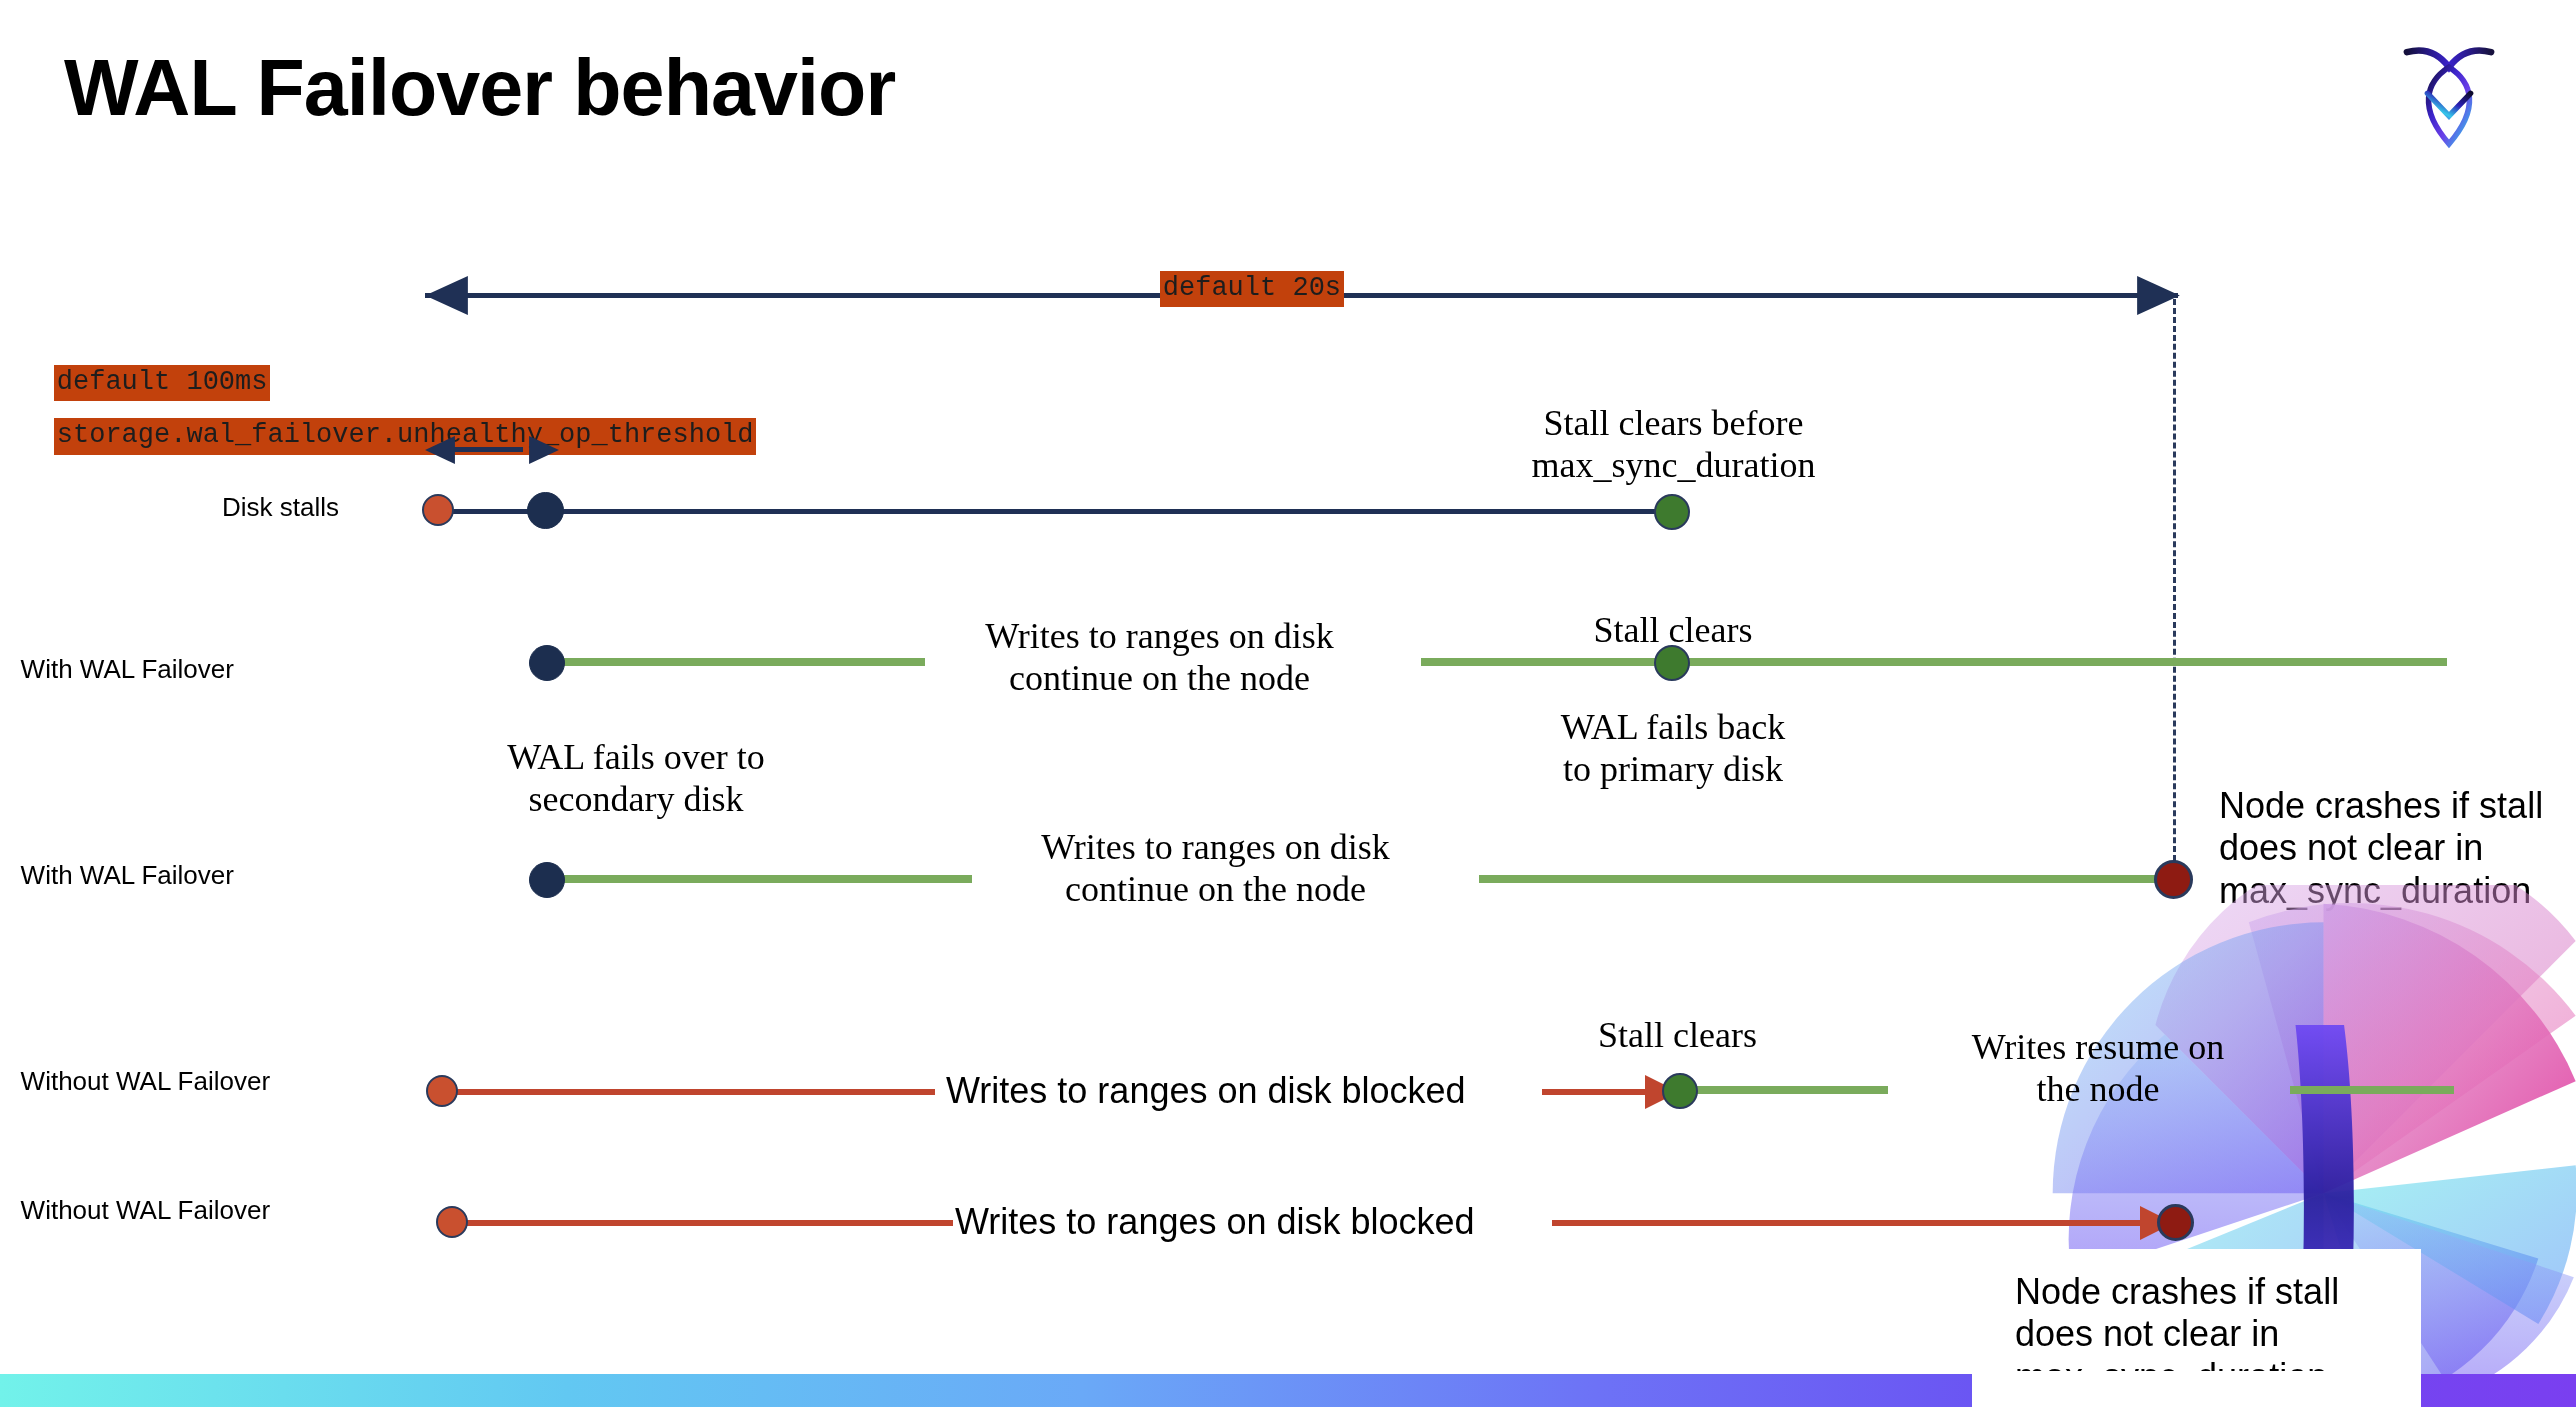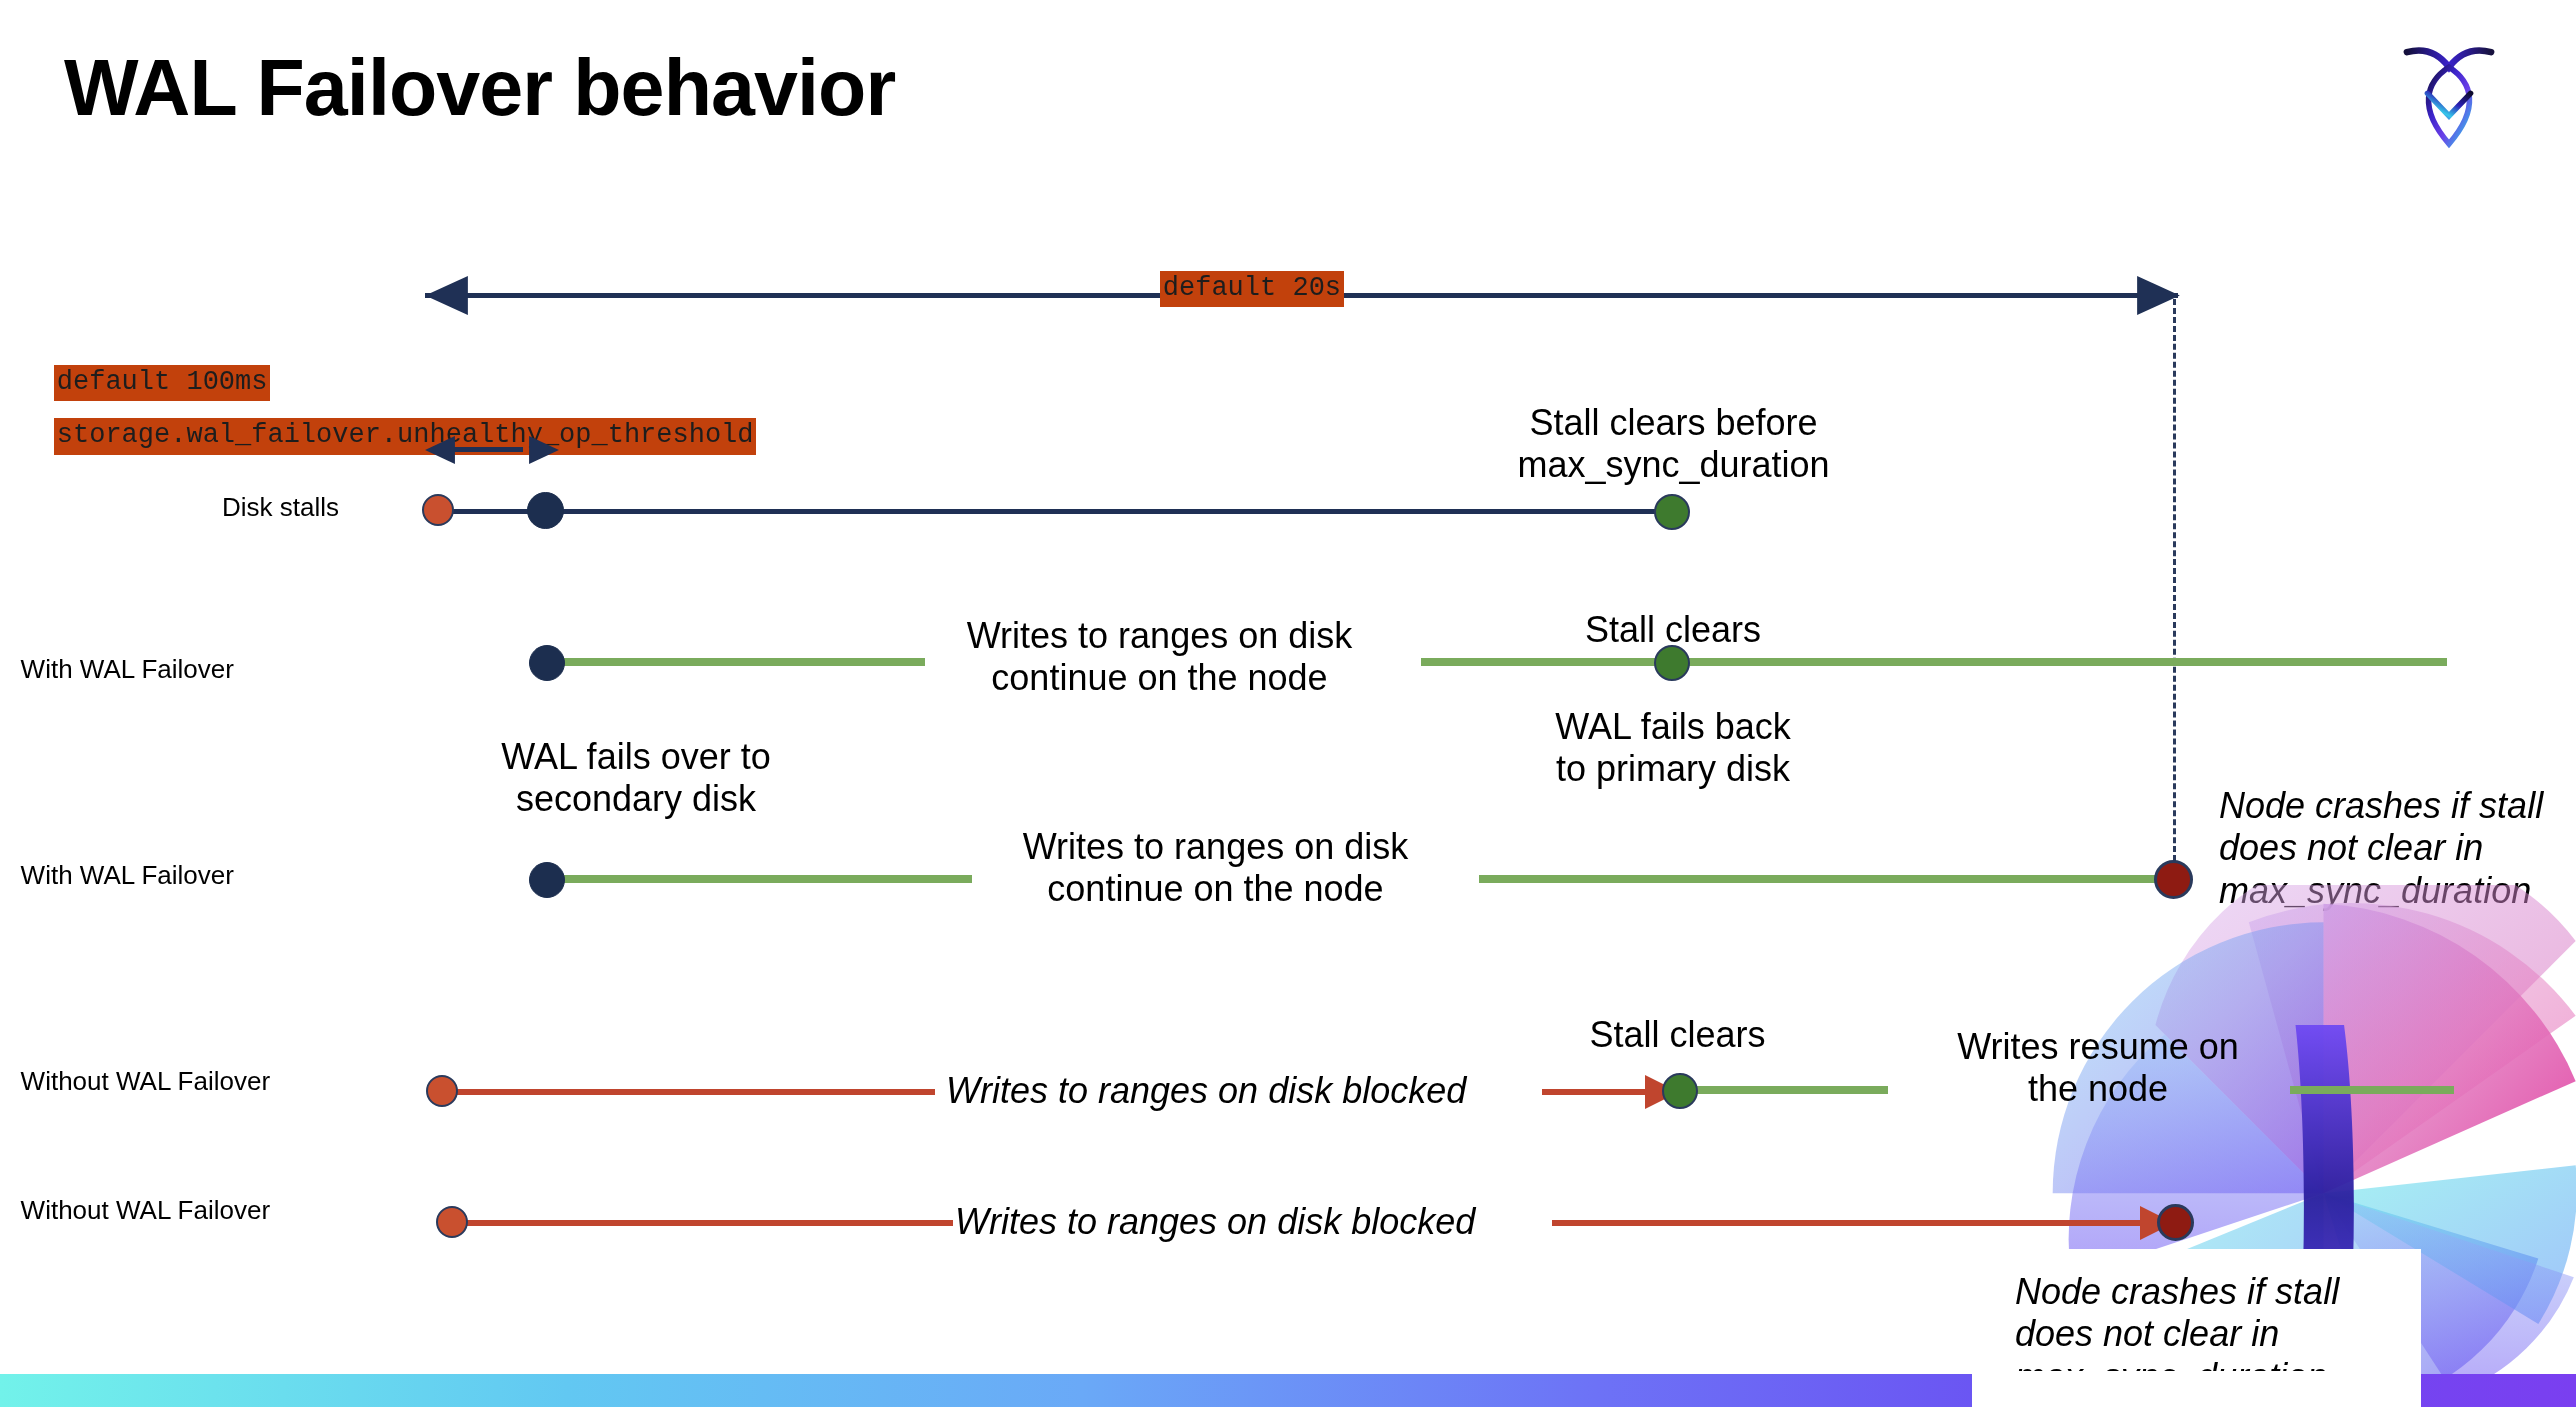--- a/index.html
+++ b/index.html
@@ -22,22 +22,22 @@
 
   
   .code-ann{font-family:"Liberation Mono","DejaVu Sans Mono",monospace;color:#1d1d1d;white-space:pre;}
   .code-line{background:#c2410c;display:inline-block;padding:0.9px 2.8px 1.9px 2.8px;font-size:27px;line-height:1.24;}
 
   
   .row-label{font-size:26px;color:#000;white-space:nowrap;}
 
   
   .ann{font-size:36px;color:#000;line-height:1.18;}
-  .ann.center{text-align:center;}
-  .ann.left{text-align:left;font-style:italic;}
+  .ann.center{text-align:center;font-family:Liberation Serif, serif;}
+  .ann.left{text-align:left;}
 
   
   .line-navy{background:#1f3055;height:4.7px;}
   .line-green{background:#7aab5c;height:8.4px;}
   .line-orange{background:#c0452e;height:5.6px;}
 
   .dot{border-radius:50%;box-sizing:border-box;}
   .dot-navy{background:#1c2e4f;border:1.9px solid #1c2e4f;}
   .dot-orange{background:#c9502f;border:2.8px solid #2a3a5c;}
   .dot-green{background:#3e7a2e;border:2.8px solid #2a3a5c;}

